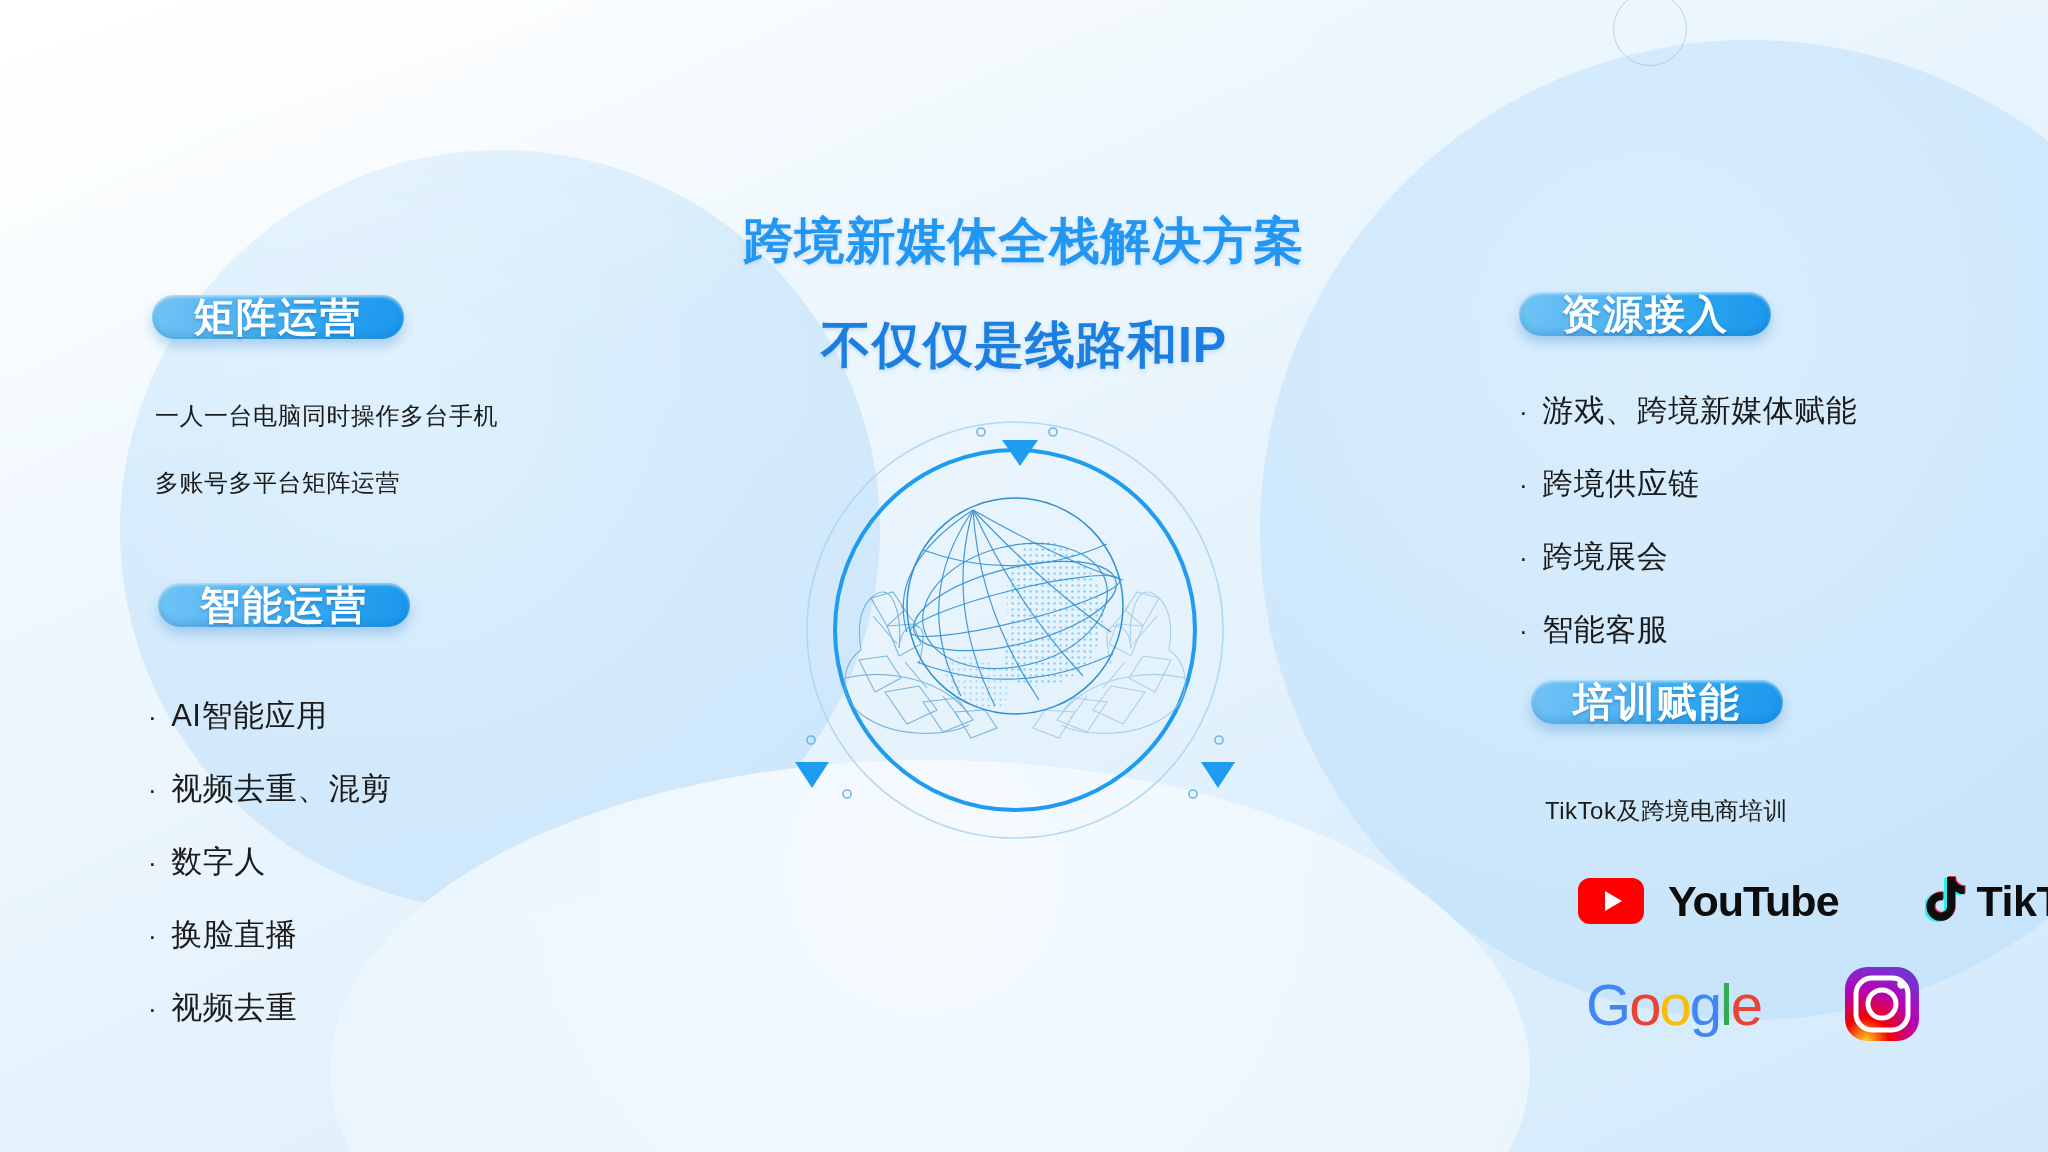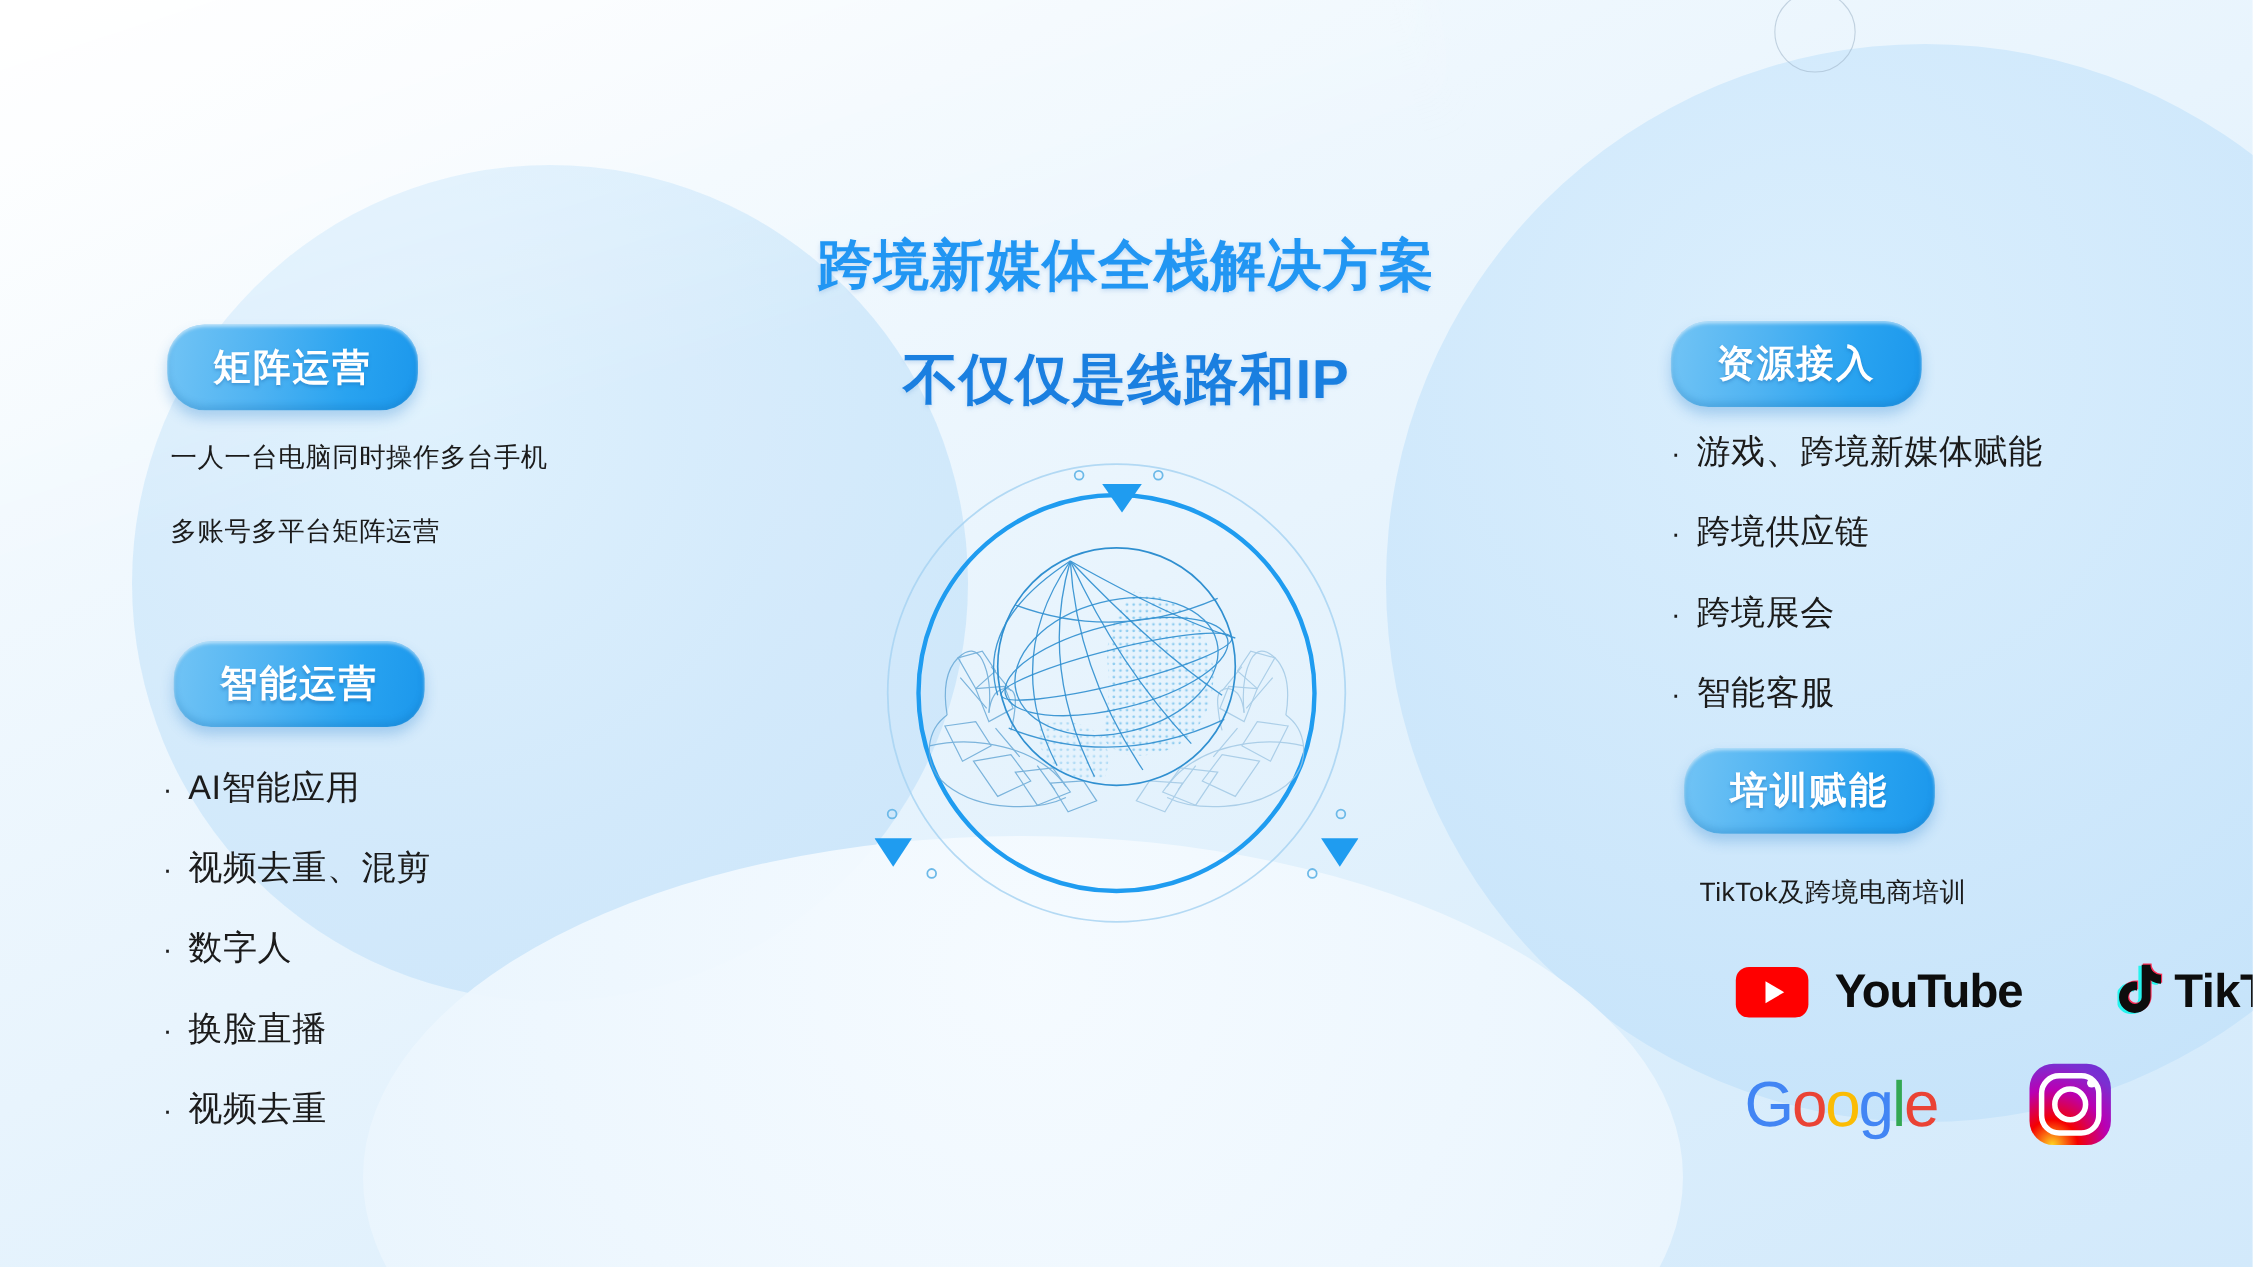--- a/index.html
+++ b/index.html
@@ -110,25 +110,25 @@
     color: #1a7fe0;
     text-shadow: 0 2px 4px rgba(120,170,220,.35);
   }
 
   
   .pill {
     position: absolute;
     display: inline-flex;
     align-items: center;
     justify-content: center;
-    height: 78px;
+    height: 44px;
     padding: 0 42px;
     border-radius: 34px;
     color: #ffffff;
-    font-size: 34px;
+    font-size: 40px;
     font-weight: bold;
     letter-spacing: 2px;
     white-space: nowrap;
     background: linear-gradient(100deg, #72c4f5 0%, #4fb3f2 38%, #29a3f0 72%, #1b97ec 100%);
     box-shadow:
       0 7px 12px rgba(40,130,210,.30),
       inset 0 2px 3px rgba(255,255,255,.55),
       inset 0 -4px 7px rgba(10,90,160,.22);
     text-shadow: 0 2px 3px rgba(20,90,160,.35);
   }

